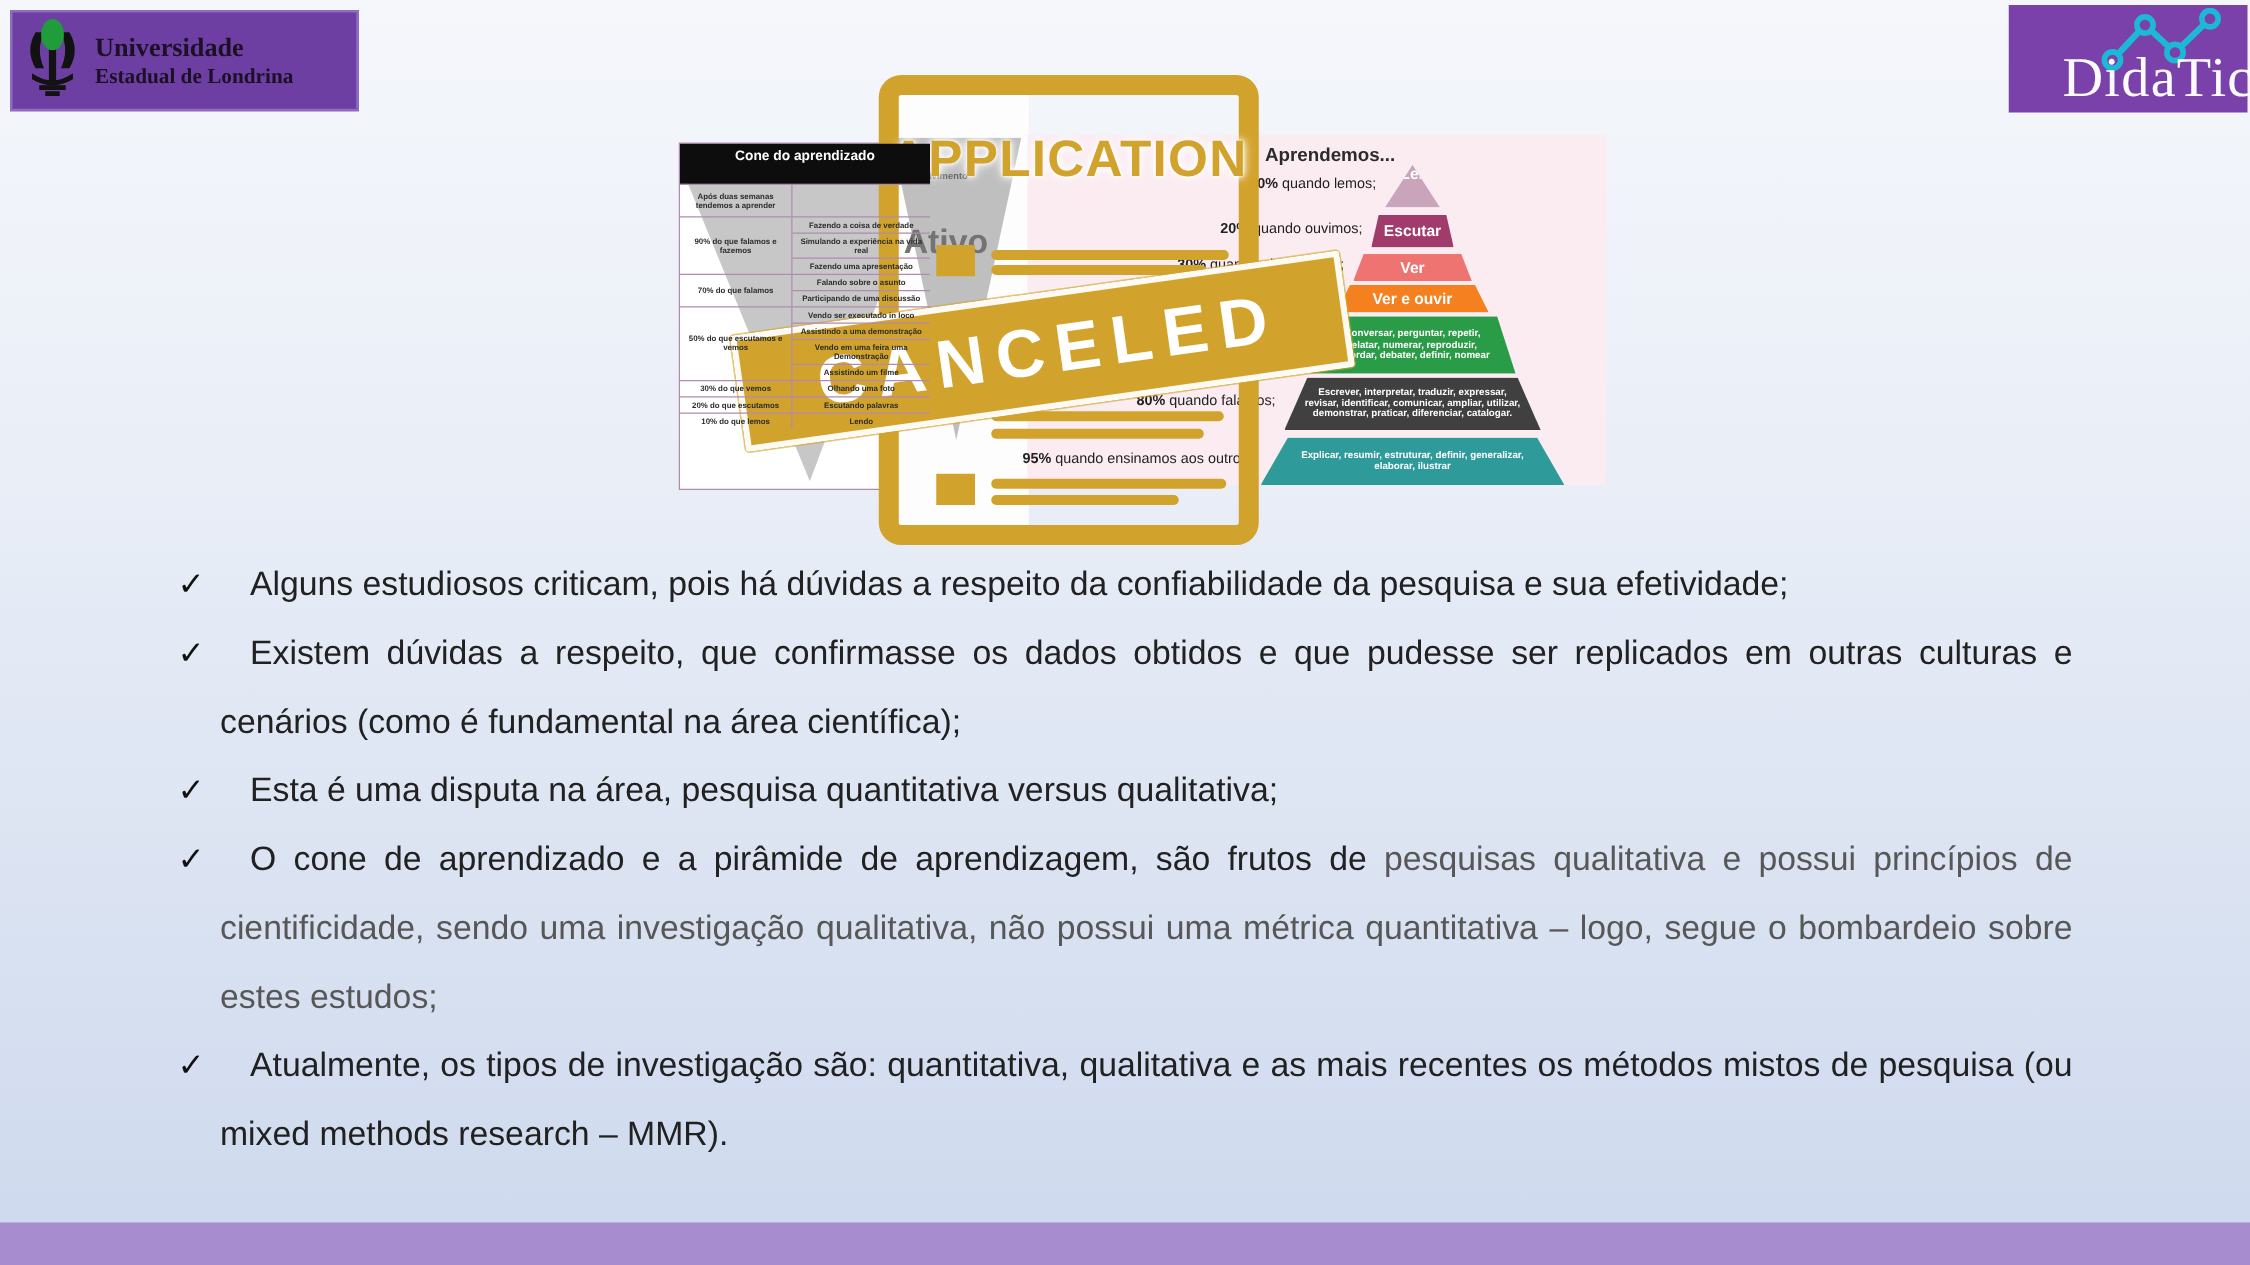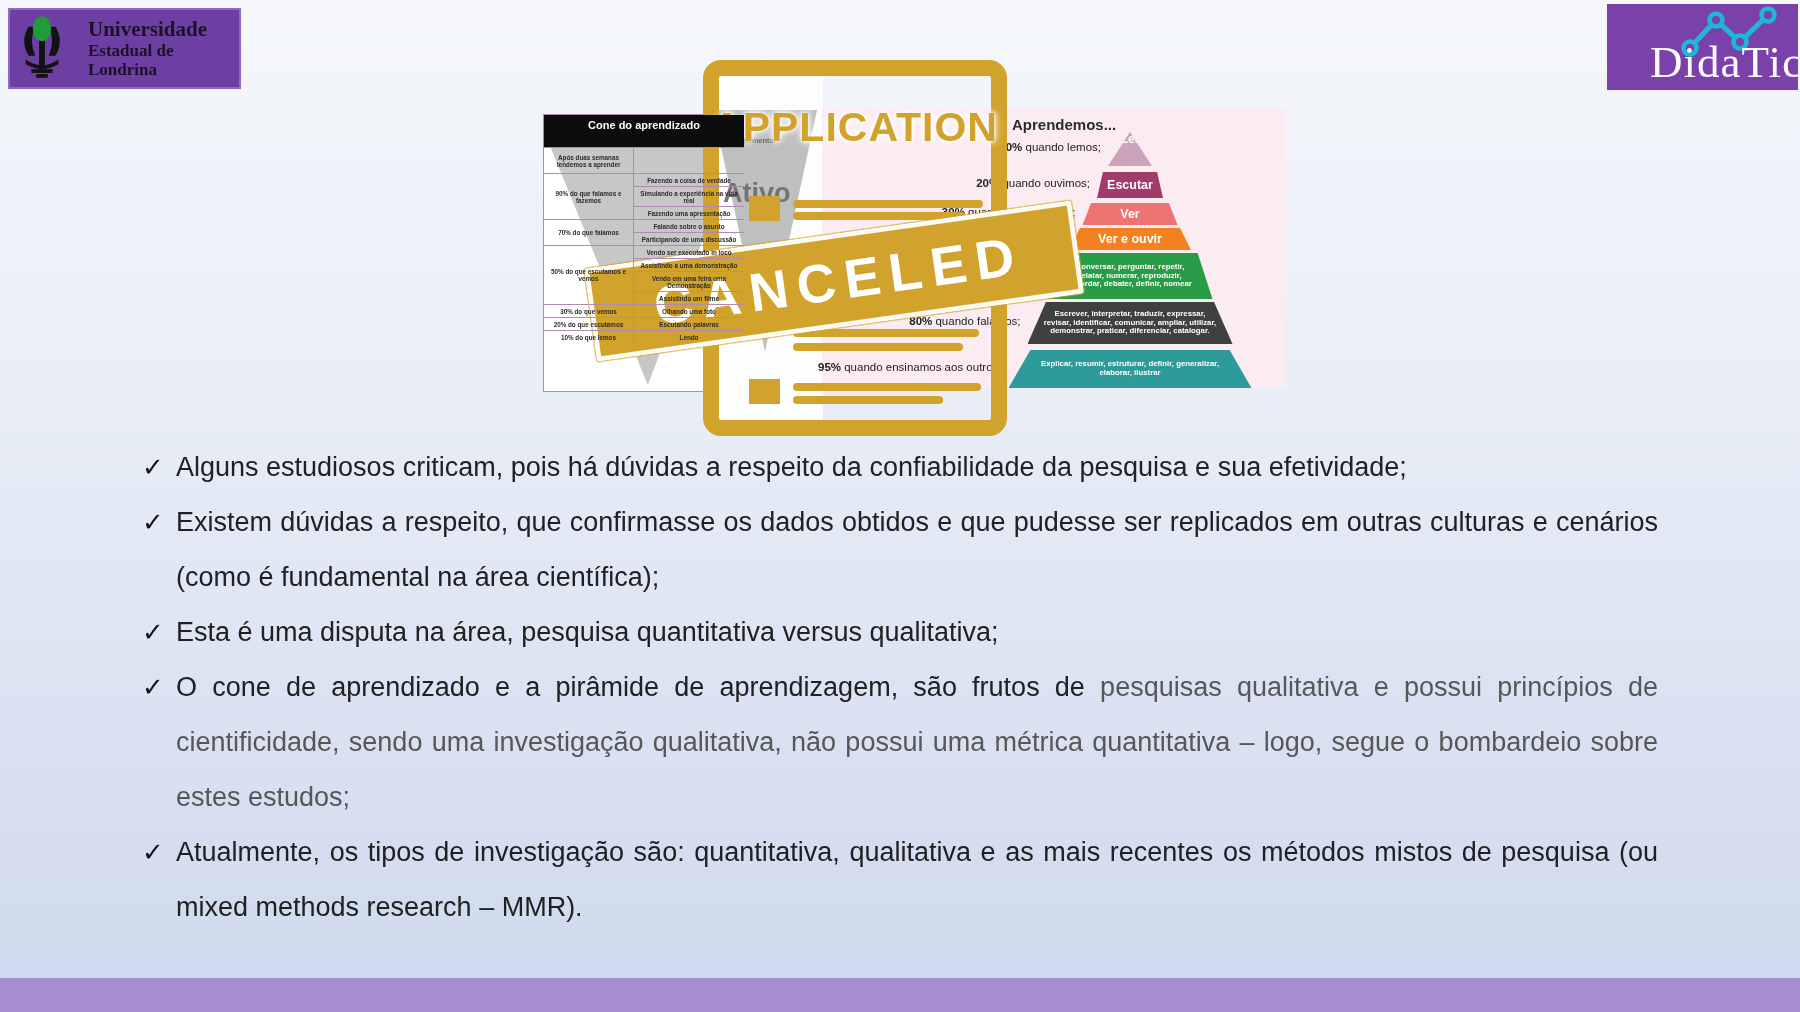--- a/index.html
+++ b/index.html
@@ -4,22 +4,22 @@
 <style>
   * { box-sizing: border-box; margin: 0; padding: 0; }
   html,body { background:#b8c4da; }
   body { font-family: "Liberation Sans", sans-serif; }
   .slide{
     position:relative; width:1800px; height:1012px; margin:0 auto; overflow:hidden;
     background:linear-gradient(180deg,#f5f7fb 0%,#e9eef7 38%,#cfdaee 96%,#ccd8ec 100%);
   }
 
   
-  .uel-logo{ position:absolute; left:8px; top:8px; width:233px; height:81px;
-    background:#6e3fa3; border:2px solid #8f6cc0; display:flex; align-items:center; gap:20px; padding:4px 6px; }
+  .uel-logo{ position:absolute; left:8px; top:8px; width:279px; height:81px;
+    background:#6e3fa3; border:2px solid #8f6cc0; display:flex; align-items:center; gap:8px; padding:4px 6px; }
   .uel-text{ font-family:"Liberation Serif", serif; color:#1c1026; font-weight:700; line-height:1.12; }
   .uel-text .l1{ font-size:21px; }
   .uel-text .l2{ font-size:17px; }
   .didatic-logo{ position:absolute; left:1607px; top:4px; width:191px; height:86px;
     background:#7a41aa; }
   .didatic-word{ position:absolute; left:0; right:0; bottom:2px; text-align:center;
     font-family:"Liberation Serif", serif; font-size:45px; color:#fbfafc; letter-spacing:1px;padding-left:43px; }
   .didatic-chart{ position:absolute; right:12px; top:2px; }
 
   
@@ -74,21 +74,21 @@
     background:#d2a32c; transform:rotate(-8deg); border-radius:3px;
     box-shadow:inset 0 0 0 5px rgba(255,255,255,.95), 0 0 0 1px rgba(210,163,44,.6);
     display:flex; align-items:center; justify-content:center; }
   .banner span{ color:#fff; font-size:54px; font-weight:800; letter-spacing:9px; padding-left:9px; }
 
   
   .bullets{ position:absolute; left:142px; top:440px; width:1516px; color:#212121; }
   .bullet{ display:flex; }
   .bullet .check{ width:34px; flex:0 0 34px; font-size:26px; line-height:55px; color:#111; }
   .bullet .btext{ flex:1; font-size:27px; line-height:55px; text-align:justify; }
-  .seg-dark{ color:#212121; }
+  .seg-dark{ color:#212121;margin-left:24px; }
   .seg-gray{ color:#575757; }
 
   
   .bottom-bar{ position:absolute; left:0; right:0; top:978px; height:34px; background:#a78cd0; }
 </style>
 </head>
 <body>
 
 <div class="slide">
 

